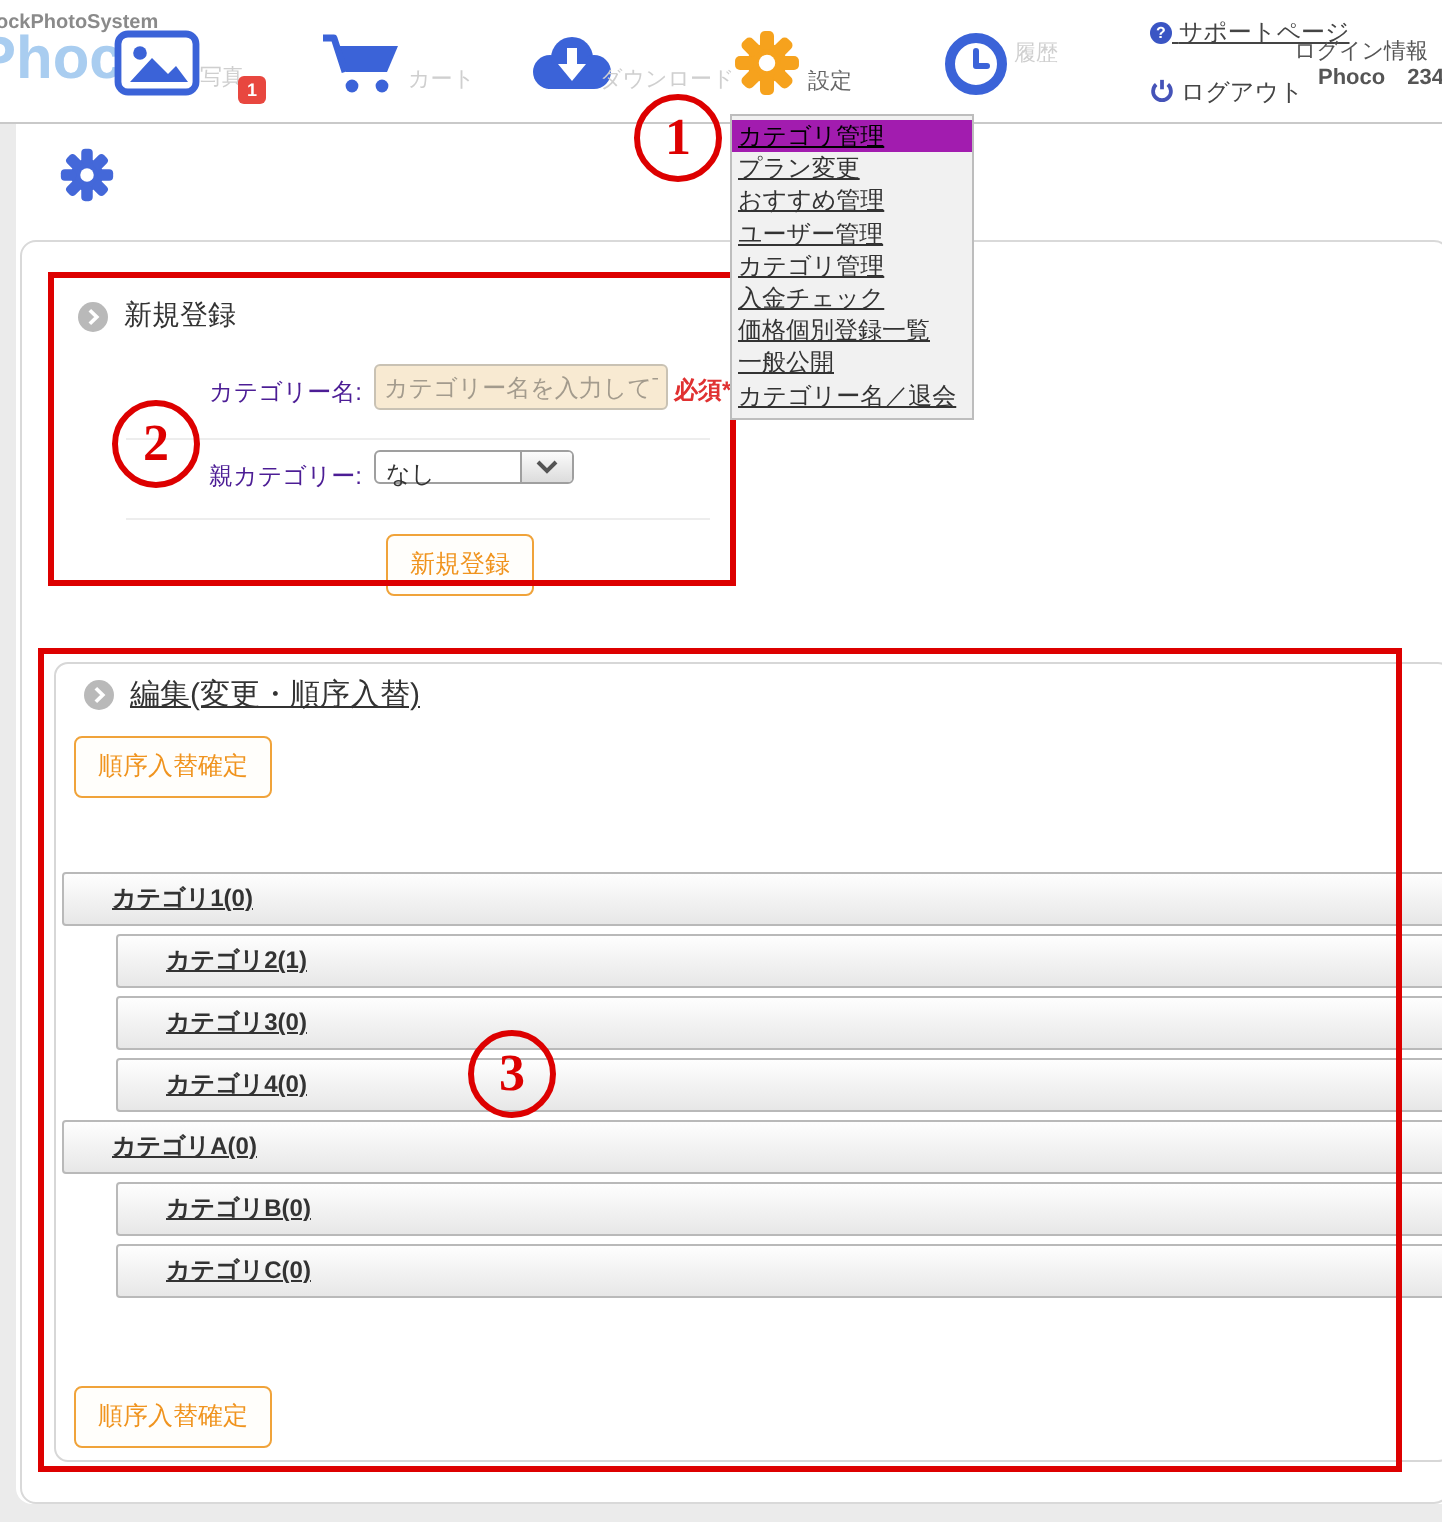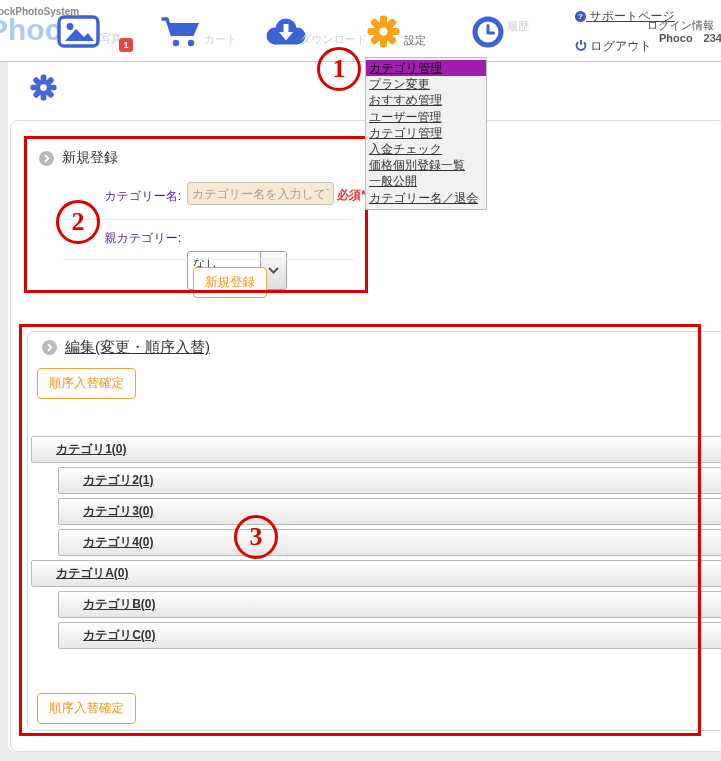--- a/index.html
+++ b/index.html
@@ -50,22 +50,22 @@
   #head-edit { left:31px; top:217px; font-size:15px;text-decoration:underline; }
 
   .form-label { position:absolute; width:84px; text-align:right; font-size:12px; color:#4c1d95; }
   .txt-input { position:absolute; left:176px; top:61px; width:147px; height:23px;
                background:#f8ead2; border:1px solid #c9c2b4; border-radius:3px;
                font-size:12px; color:#555; padding:0 4px; }
   .txt-input::placeholder { color:#a39b8d; opacity:1; }
   .required { position:absolute; left:326px; top:66px; font-size:12px; color:#e03131; font-weight:bold; }
   .fdivider { position:absolute; left:52px; width:292px; height:1px; background:#ededed; }
 
-  .select { position:absolute; left:176px; top:104px; width:100px; height:39px; background:#fff;
-            border:1px solid #9f9f9f; border-radius:3px; display:flex; cursor:pointer;margin-top:26px; }
+  .select { position:absolute; left:176px; top:104px; width:100px; height:17px; background:#fff;
+            border:1px solid #9f9f9f; border-radius:3px; display:flex; cursor:pointer; }
   .select .val { flex:1; font-size:12px; color:#333; line-height:23px; padding-left:5px; }
   .select .arrowbox { width:26px; border-left:1px solid #9f9f9f; border-radius:0 2px 2px 0;
             background:linear-gradient(#fbfbfb,#dcdcdc); display:flex; align-items:center;
             justify-content:center; }
 
   .btn { background:#fffefb; border:1px solid #f0a33a; border-radius:4px; color:#f0941f;
          font-size:12.5px; padding:6px 11px; cursor:pointer;
          font-family:"Liberation Sans","DejaVu Sans",sans-serif; }
   #btn-new { position:absolute; left:182px; top:146px; }
   #btn-order-top { position:absolute; left:26px; top:247px; }

